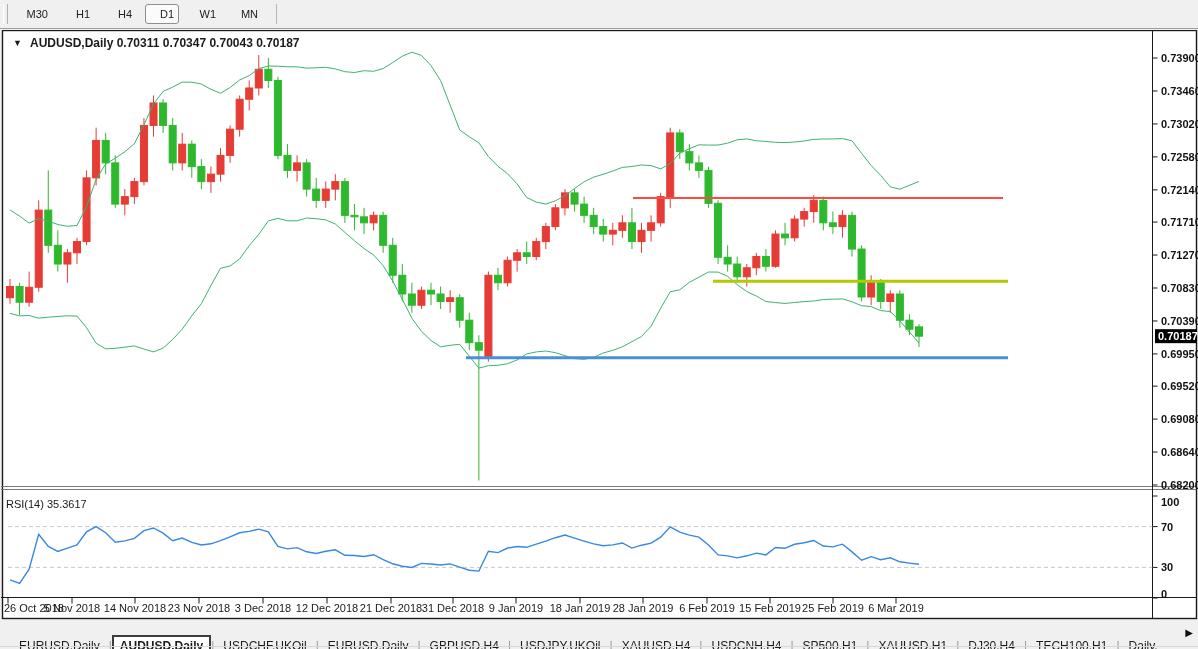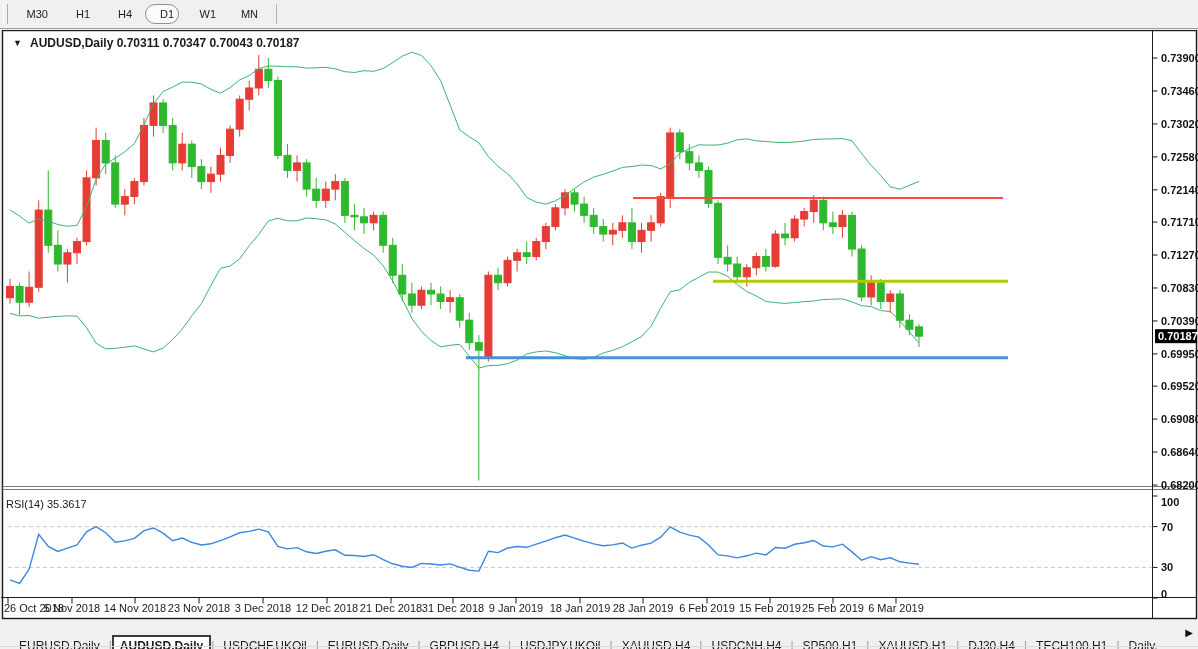--- a/index.html
+++ b/index.html
@@ -3,21 +3,21 @@
 <meta charset="utf-8">
 <style>
   html,body{margin:0;padding:0;background:#f0f0f0;width:1198px;height:649px;overflow:hidden;
     font-family:"Liberation Sans","DejaVu Sans",sans-serif;}
   #app{position:relative;width:1198px;height:649px;}
   .toolbar{position:absolute;left:0;top:0;width:1198px;height:29px;background:#f0f0f0;
     border-bottom:1px solid #9e9e9e;display:flex;align-items:center;box-sizing:border-box;}
   .grip{width:3px;height:20px;border-left:1px solid #ffffff;border-right:1px solid #b0b0b0;margin:0 7px 0 3px;}
   .tf{display:inline-block;min-width:24px;text-align:right;padding:3px 4px;margin:16px 4px;
     font-size:11px;color:#222;border:1px solid transparent;}
-  .tf.active{background:#fbfbfb;border:1px solid #8f8f8f;border-radius:10px;}
+  .tf.active{background:#fbfbfb;border:1px solid #8f8f8f;border-radius:3px;}
   .tb-sep{width:1px;height:20px;background:#b5b5b5;margin-left:9px;}
   #chartsvg{position:absolute;left:0;top:30px;}
   .tabbar{position:absolute;left:0;top:620px;width:1198px;height:29px;background:#f0f0f0;}
   .tabs{position:absolute;left:10px;top:14px;height:24px;display:flex;align-items:center;}
   .tab{font-size:12px;color:#1a1a1a;padding:3px 9px;white-space:nowrap;}
   .tab.active{background:#ffffff;border:2px solid #3c3c3c;border-bottom:none;font-weight:bold;padding:2px 6px 4px;}
   .tsep{color:#999;font-size:12px;}
   .tab-scroll{position:absolute;right:5px;top:7px;font-size:10px;color:#111;}
   .strip{position:absolute;left:0;top:26px;width:100%;height:3px;border-top:1px solid #d8d8d8;}
 </style>

